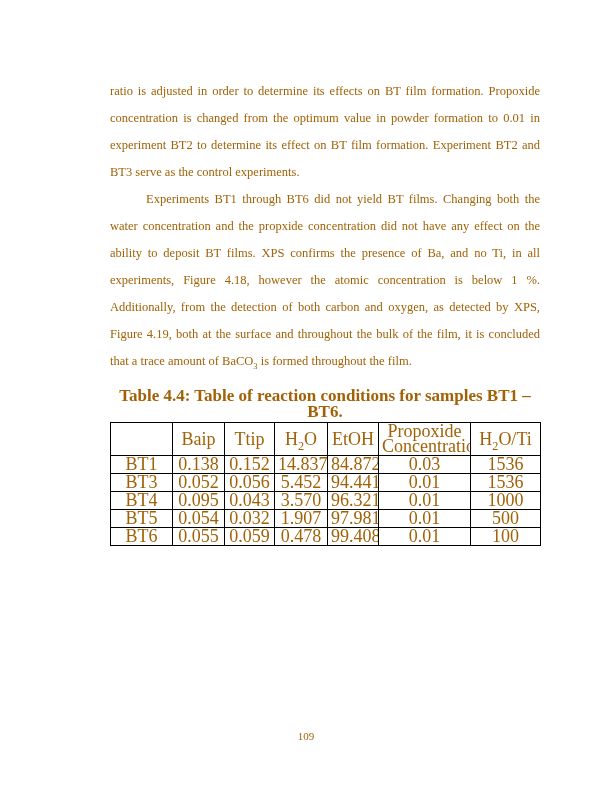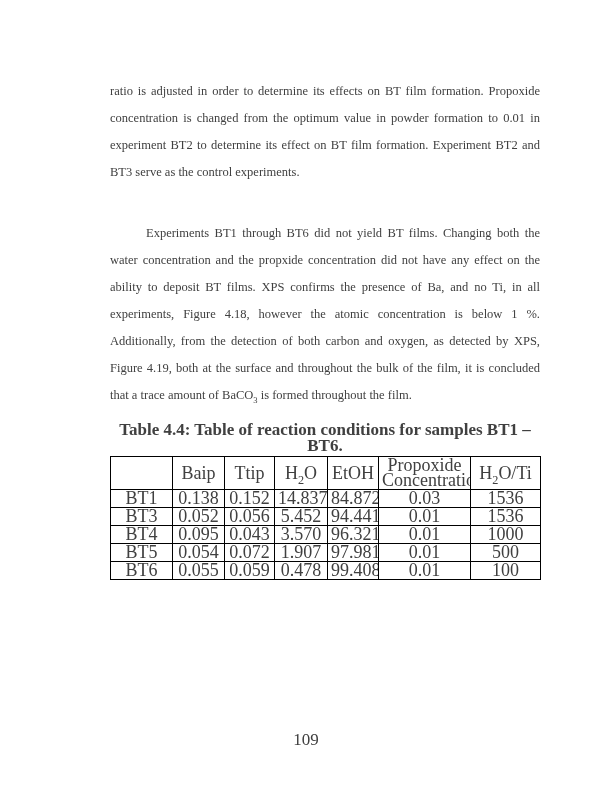--- a/index.html
+++ b/index.html
@@ -6,38 +6,37 @@
     margin: 0;
     padding: 0;
     background: #ffffff;
   }
   .page {
     position: relative;
     width: 612px;
     height: 792px;
     background: #ffffff;
     font-family: "Liberation Serif", "DejaVu Serif", serif;
-    color: #404040;
+    color: #a16207;
     overflow: hidden;
   }
   .content {
     position: absolute;
     left: 110px;
     top: 78px;
     width: 430px;
   }
   p.para {
     margin: 0;
     font-size: 12.5px;
     line-height: 27px;
     text-align: justify;
   }
   p.para.indent {
     text-indent: 36px;
-    margin-top: 34px;
   }
   sub {
     font-size: 0.68em;
     line-height: 0;
   }
   .caption {
     margin-top: 13px;
     margin-bottom: 2px;
     font-size: 17px;
     font-weight: bold;
@@ -59,21 +58,21 @@
     padding: 1px 3px;
     line-height: 15px;
     overflow: hidden;
   }
   .page-number {
     position: absolute;
     left: 0;
     width: 612px;
     top: 730px;
     text-align: center;
-    font-size: 17px;
+    font-size: 11px;
   }
 </style>
 </head>
 <body>
 
 <div class="page">
   <div class="content">
 
     <p class="para">ratio is adjusted in order to determine its effects on BT film formation.  Propoxide concentration is changed from the optimum value in powder formation to 0.01 in experiment BT2 to determine its effect on BT film formation.  Experiment BT2 and BT3 serve as the control experiments.</p>
 
@@ -126,21 +125,21 @@
           <td>0.095</td>
           <td>0.043</td>
           <td>3.570</td>
           <td>96.321</td>
           <td>0.01</td>
           <td>1000</td>
         </tr>
         <tr>
           <td>BT5</td>
           <td>0.054</td>
-          <td>0.072</td>
+          <td>0.032</td>
           <td>1.907</td>
           <td>97.981</td>
           <td>0.01</td>
           <td>500</td>
         </tr>
         <tr>
           <td>BT6</td>
           <td>0.055</td>
           <td>0.059</td>
           <td>0.478</td>

